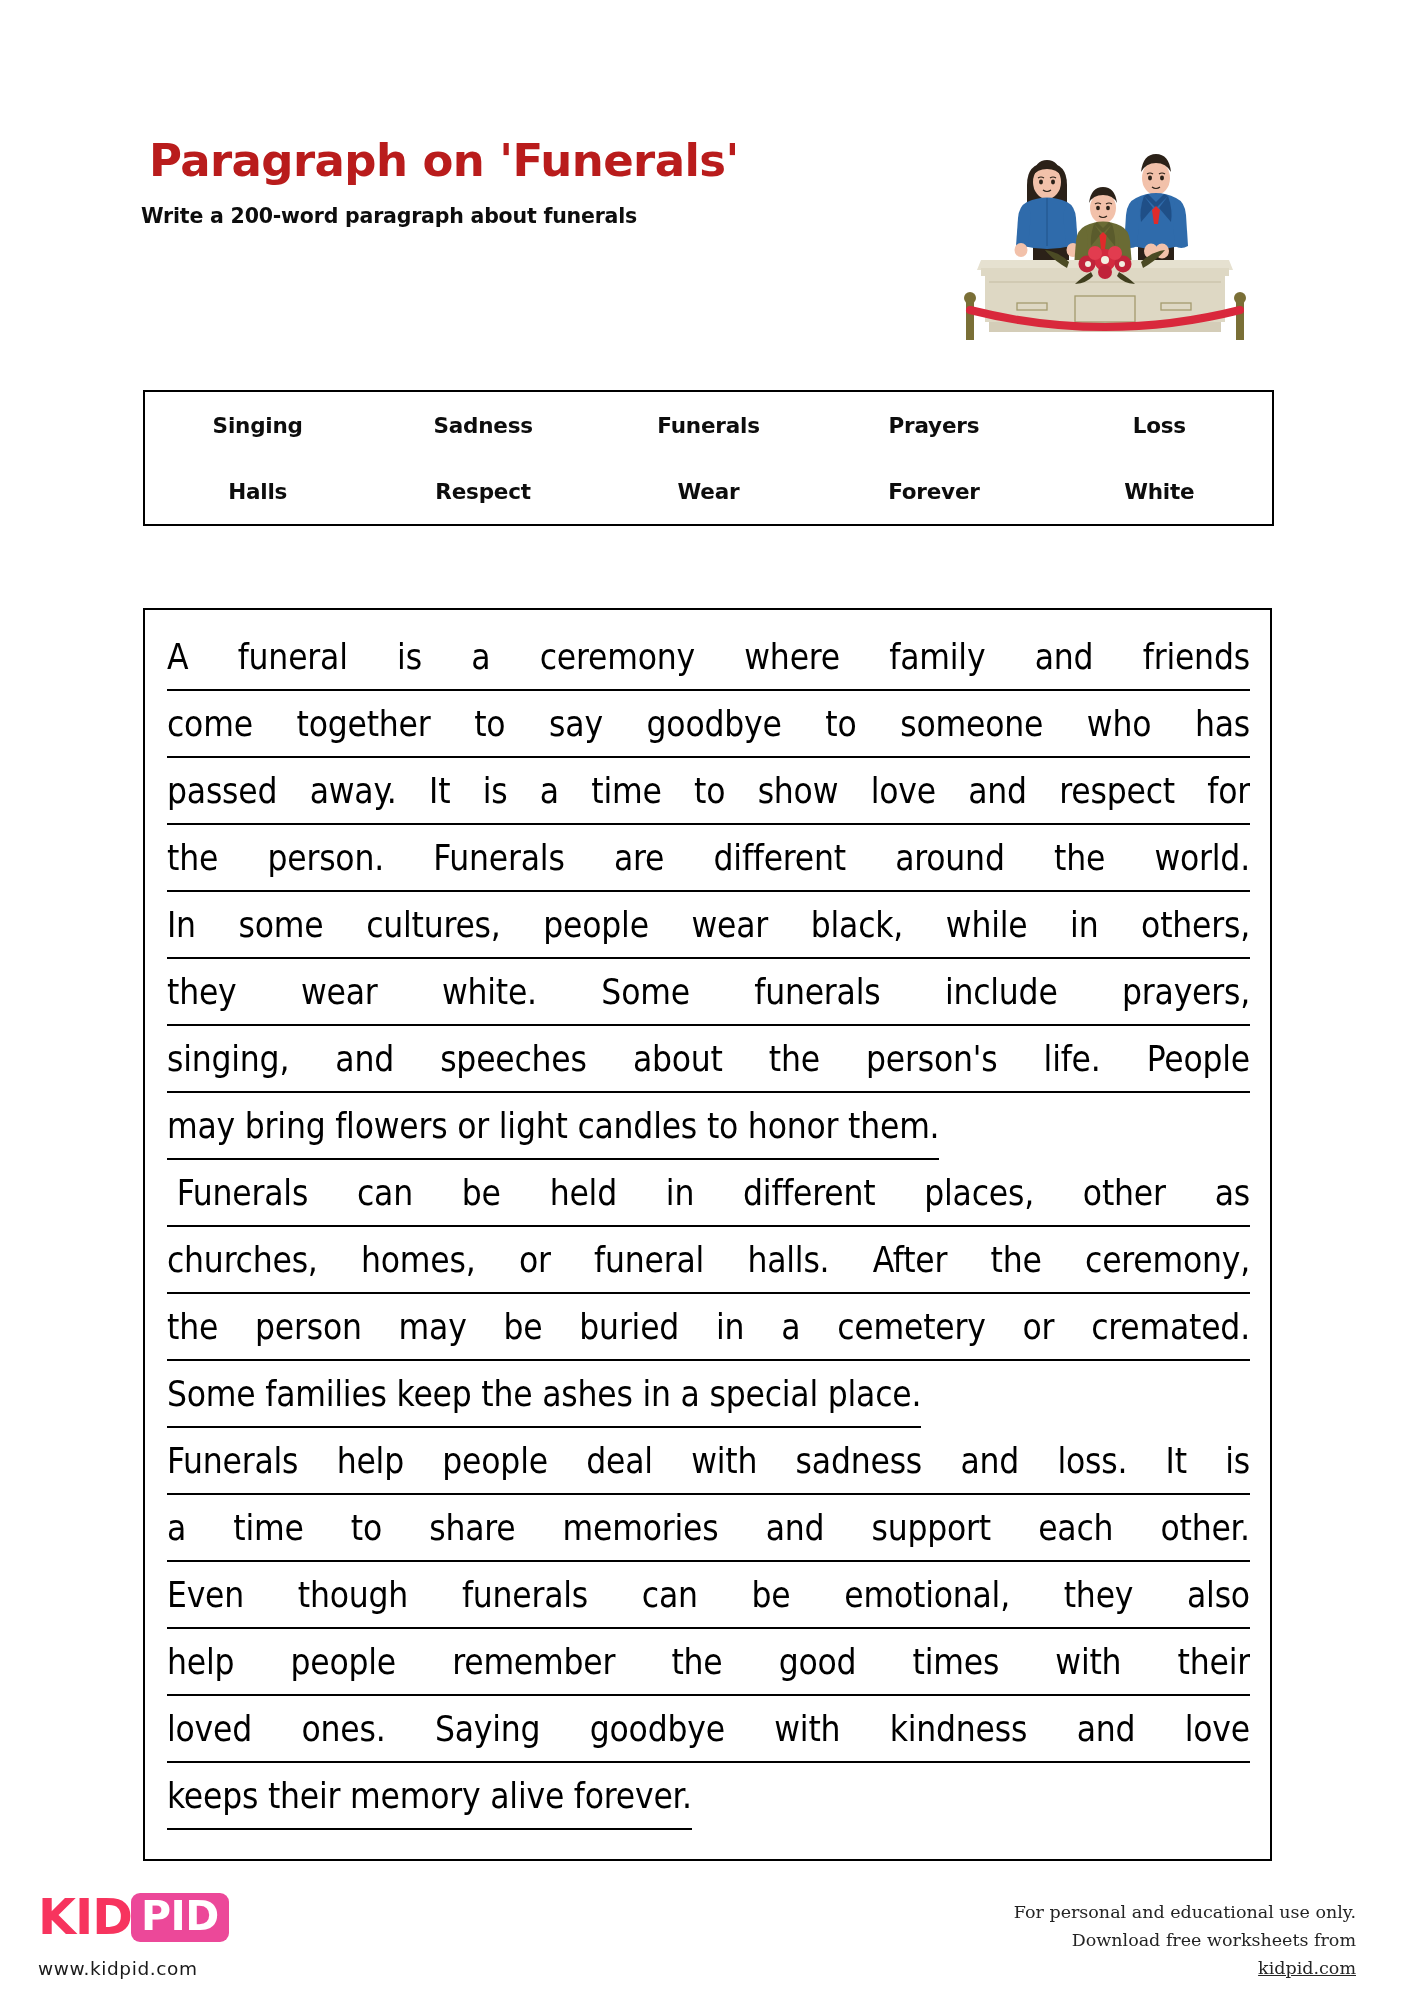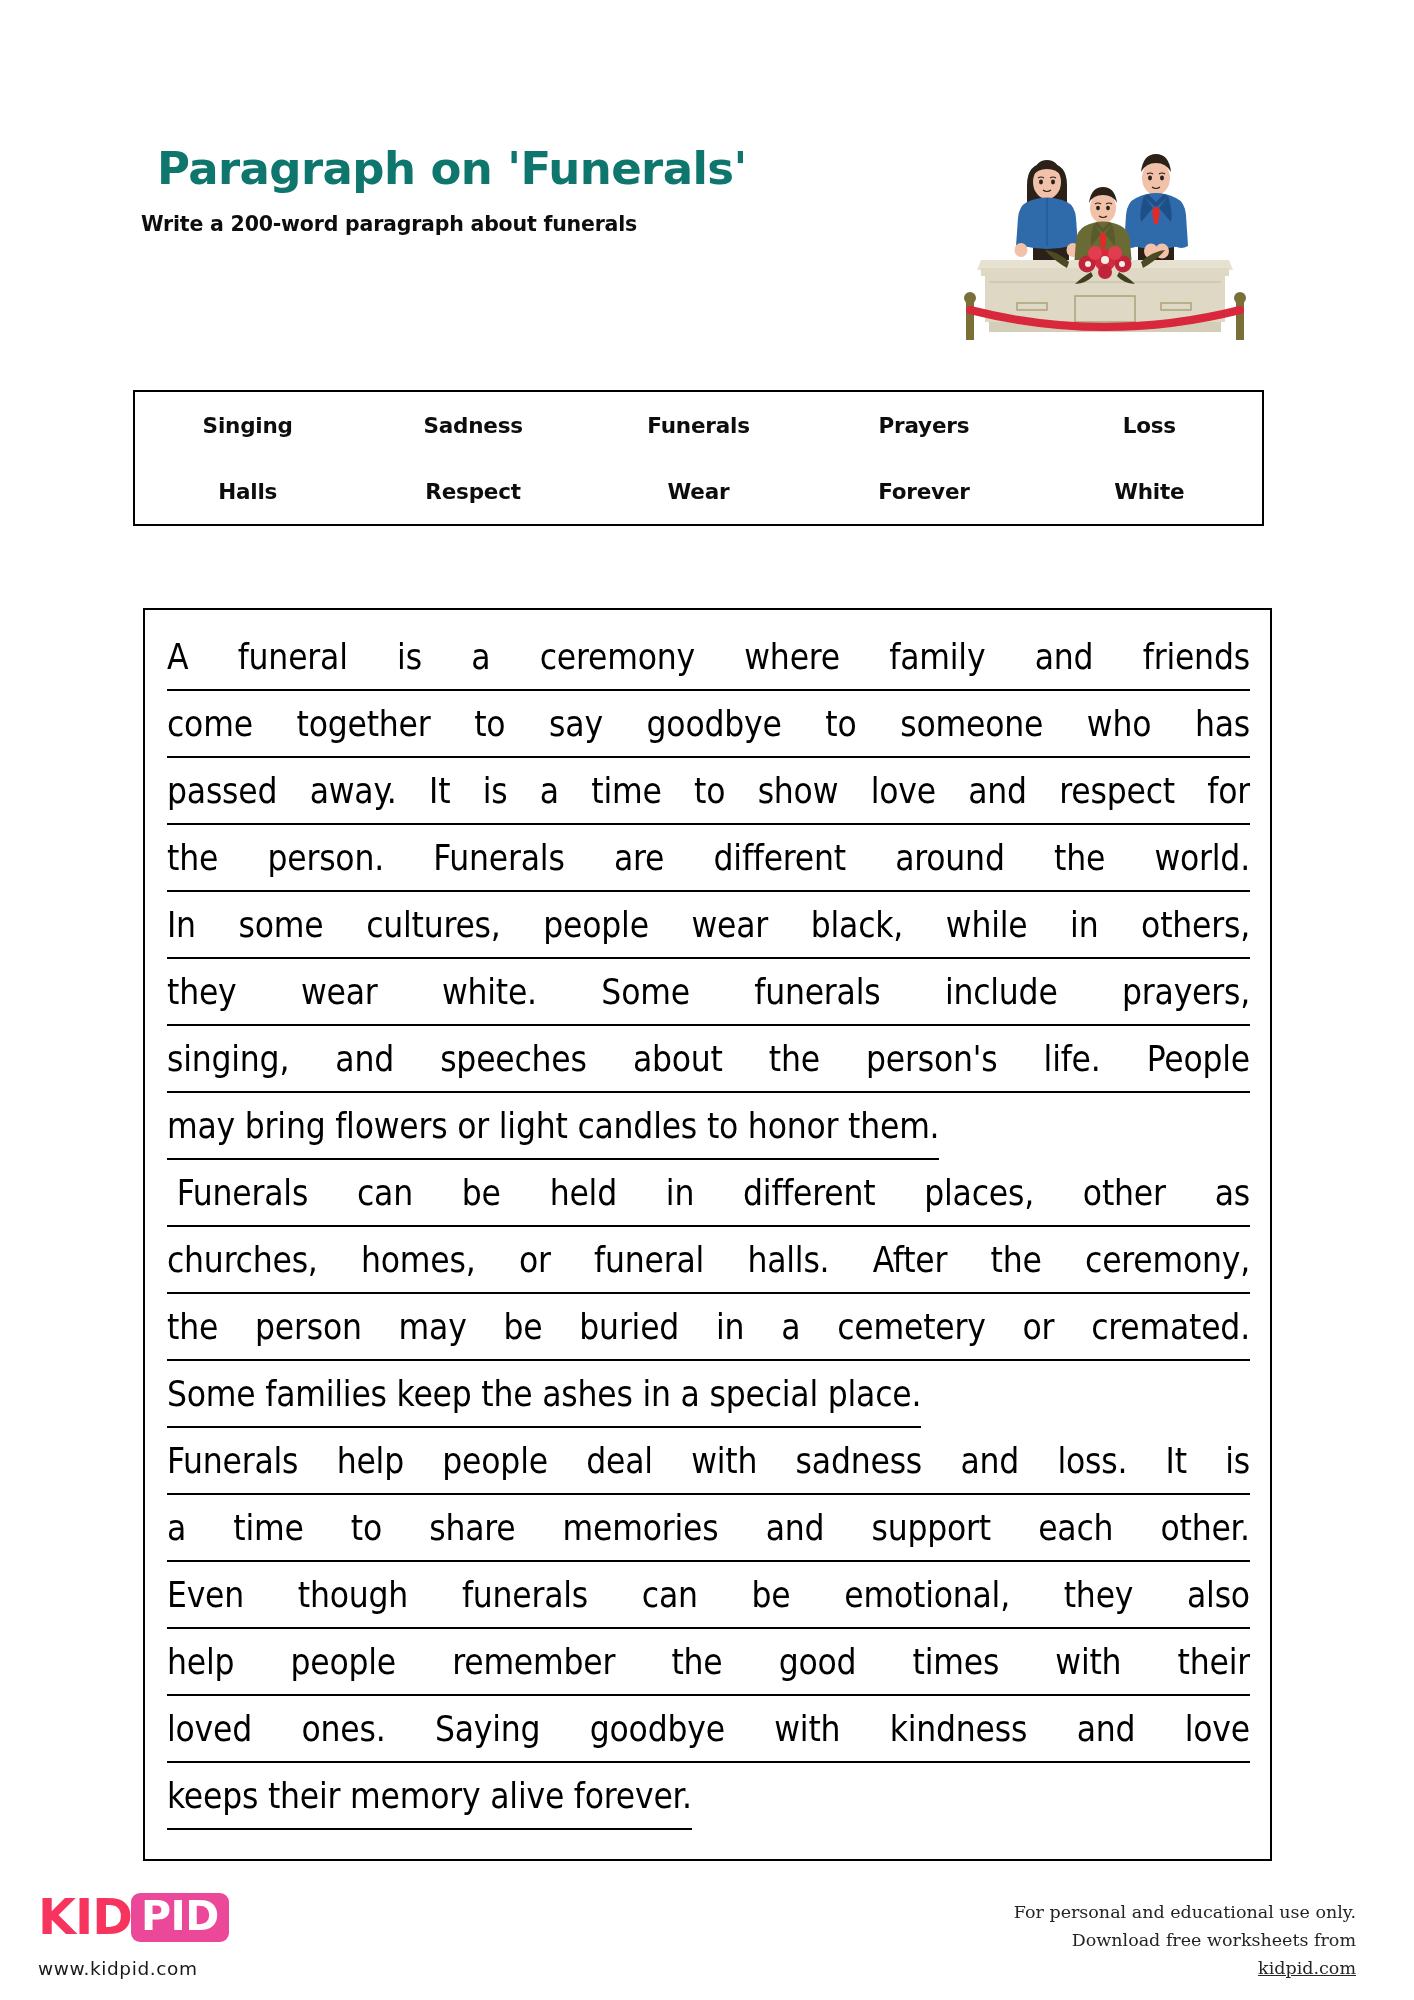--- a/index.html
+++ b/index.html
@@ -23,22 +23,22 @@
     position: absolute;
     left: 141px;
     top: 128px;
     width: 800px;
   }
   .title {
     font-family: "DejaVu Sans", sans-serif;
     font-weight: 700;
     font-size: 45px;
     letter-spacing: -0.6px;
-    color: #0f766e;
-    margin: 16px;
+    color: #b91c1c;
+    margin: 8px;
     line-height: 1.1;
     white-space: nowrap;
   }
   .subtitle {
     margin-top: 16px;
     font-family: "DejaVu Sans", sans-serif;
     font-weight: 700;
     font-size: 20.5px;
     color: #0d0d0d;
     line-height: 1.45;
@@ -52,21 +52,21 @@
     left: 955px;
     top: 110px;
     width: 300px;
     height: 230px;
   }
   .illustration svg { display: block; width: 100%; height: 100%; }
 
   
   .vocab-box {
     position: absolute;
-    left: 133px;
+    left: 143px;
     top: 390px;
     width: 1131px;
     height: 136px;
     border: 2.5px solid #000000;
     background: #ffffff;
   }
   .vocab-row {
     display: flex;
     width: 100%;
     height: 50%;

